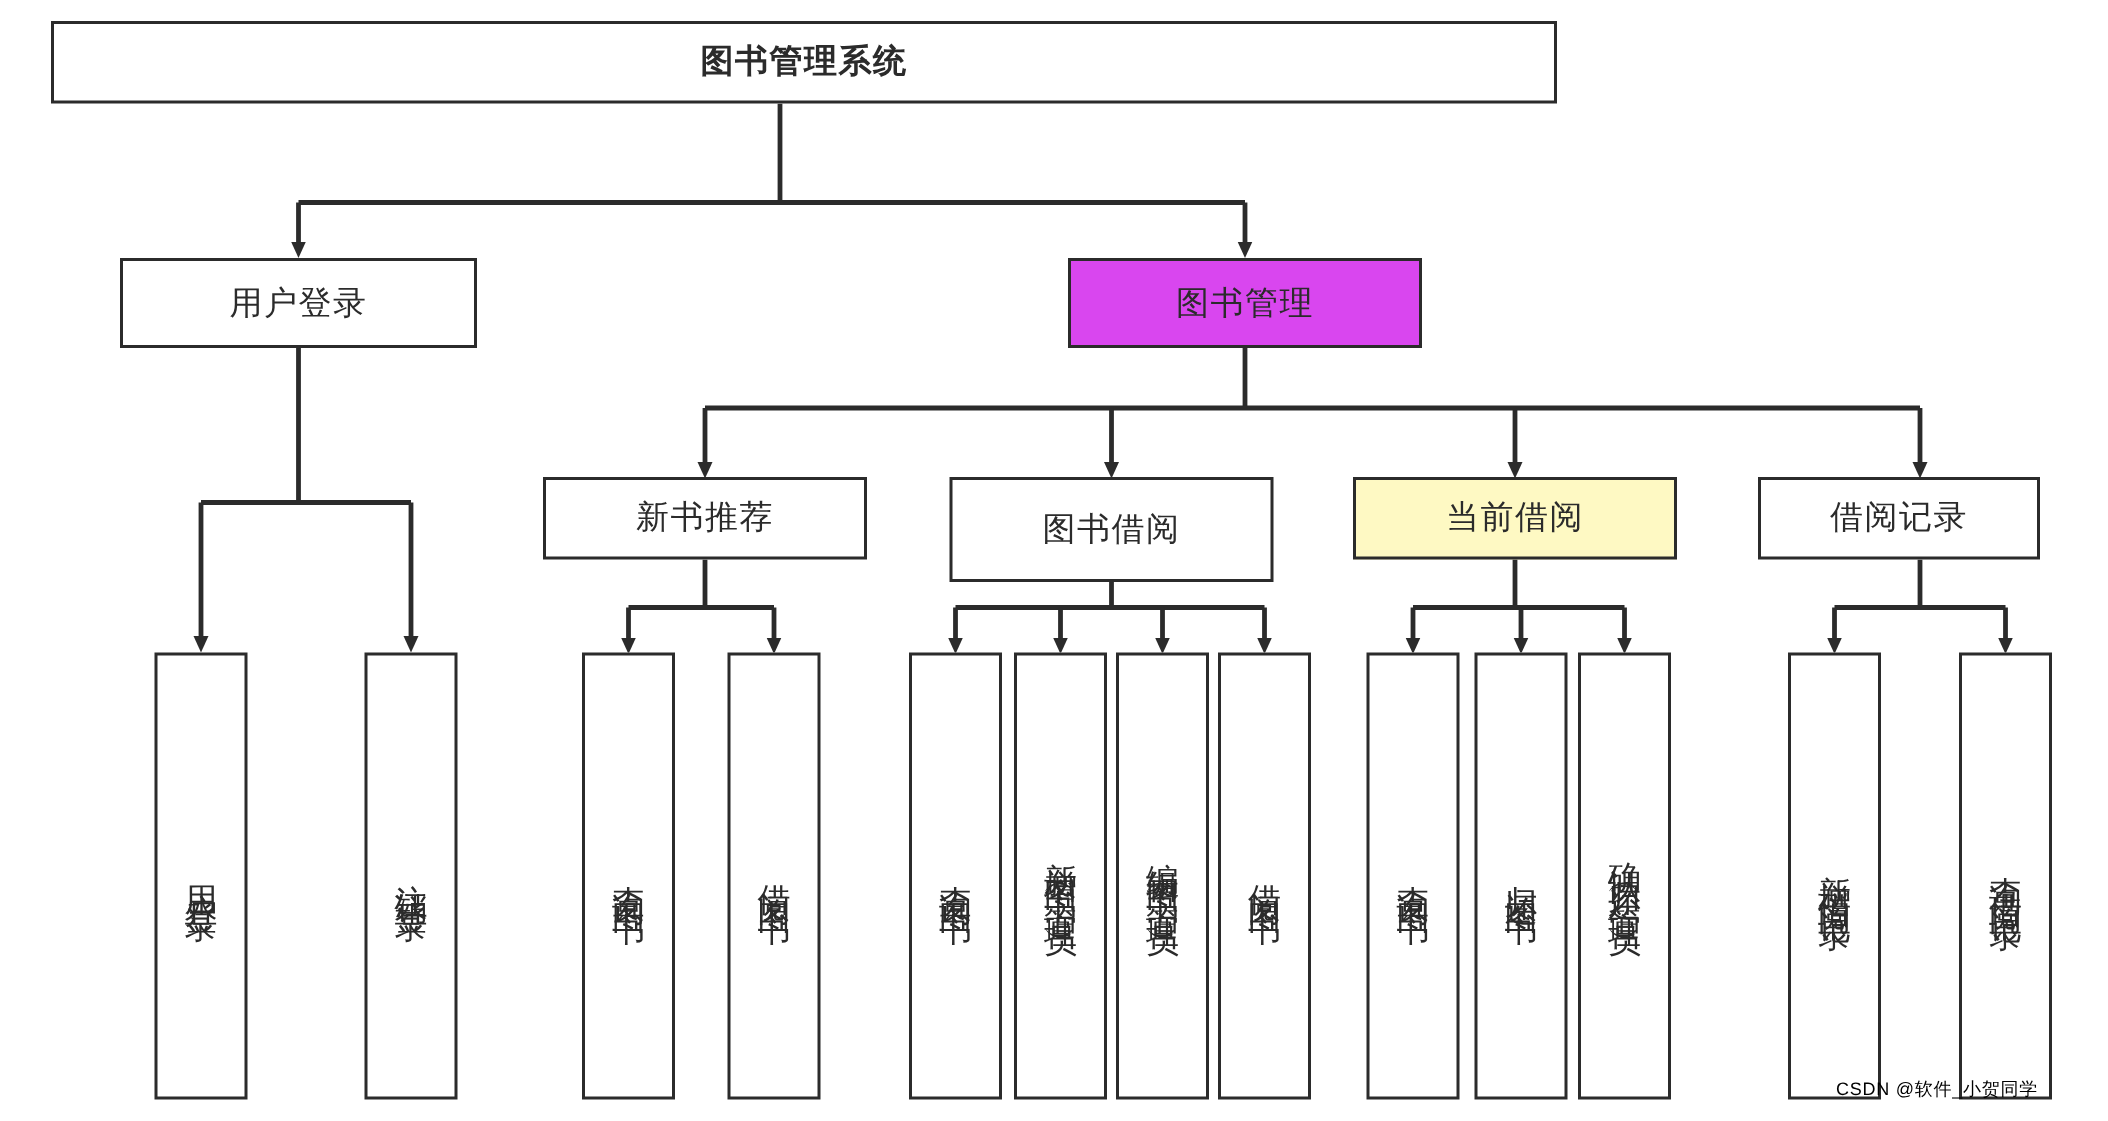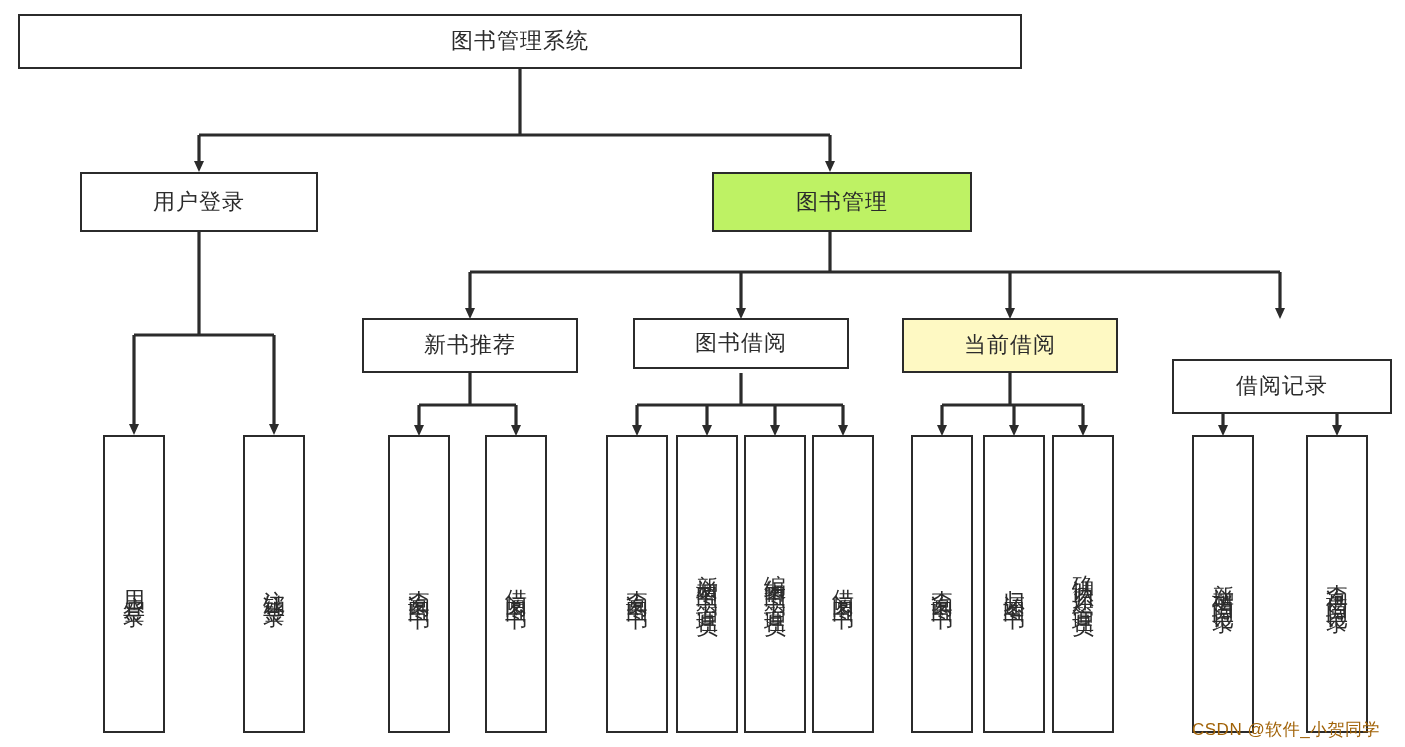--- a/index.html
+++ b/index.html
@@ -50,24 +50,25 @@
   .node-v .node-label {
     writing-mode: vertical-rl;
     text-orientation: upright;
     font-size: 22px;
     letter-spacing: 6px;
     line-height: 1.0;
     white-space: nowrap;
   }
   .watermark {
     position: absolute;
-    font-size: 17px;
-    color: #a16207;
+    font-size: 12px;
+    color: #000000;
     white-space: nowrap;
     letter-spacing: 0.5px;
+    margin-left: 32px;
   }
 </style>
 </head>
 <body>
 
 <div id="diagram-root">
 
   <svg class="wires" viewBox="0 0 1405 747">
     <defs>
       <marker id="arrow" markerWidth="12" markerHeight="12" refX="2" refY="5" orient="auto" markerUnits="userSpaceOnUse">
@@ -126,41 +127,41 @@
     </g>
 
     <g stroke="#2b2b2b" stroke-width="3.2" fill="none">
       <path d="M1280,373 L1280,405"></path>
       <path d="M1223,405 L1337,405"></path>
       <path d="M1223,405 L1223,427" marker-end="url(#arrow)"></path>
       <path d="M1337,405 L1337,427" marker-end="url(#arrow)"></path>
     </g>
   </svg>
 
-  <div class="node node-h" style="left: 18px; top: 14px; width: 1004px; height: 55px; border-color: rgb(43, 43, 43); background: rgb(255, 255, 255); color: rgb(43, 43, 43);">
+  <div class="node node-h" style="left: 34px; top: 14px; width: 1004px; height: 55px; border-color: rgb(43, 43, 43); background: rgb(255, 255, 255); color: rgb(43, 43, 43); font-weight: bold;">
     <span class="node-label">图书管理系统</span>
   </div>
 
   <div class="node node-h" style="left: 80px; top: 172px; width: 238px; height: 60px; border-color: rgb(43, 43, 43); background: rgb(255, 255, 255); color: rgb(43, 43, 43);">
     <span class="node-label">用户登录</span>
   </div>
-  <div class="node node-h" style="left: 712px; top: 172px; width: 260px; height: 60px; border-color: rgb(43, 43, 43); background: #bef264; color: rgb(43, 43, 43);">
+  <div class="node node-h" style="left: 712px; top: 172px; width: 236px; height: 60px; border-color: rgb(43, 43, 43); background: #d946ef; color: rgb(43, 43, 43);">
     <span class="node-label">图书管理</span>
   </div>
 
   <div class="node node-h" style="left: 362px; top: 318px; width: 216px; height: 55px; border-color: rgb(43, 43, 43); background: rgb(255, 255, 255); color: rgb(43, 43, 43); text-align: right;">
     <span class="node-label">新书推荐</span>
   </div>
-  <div class="node node-h" style="left: 633px; top: 318px; width: 216px; height: 51px; border-color: rgb(43, 43, 43); background: rgb(255, 255, 255); color: rgb(43, 43, 43);">
+  <div class="node node-h" style="left: 633px; top: 318px; width: 216px; height: 70px; border-color: rgb(43, 43, 43); background: rgb(255, 255, 255); color: rgb(43, 43, 43);">
     <span class="node-label">图书借阅</span>
   </div>
   <div class="node node-h" style="left: 902px; top: 318px; width: 216px; height: 55px; border-color: rgb(43, 43, 43); background: #fef9c3; color: rgb(43, 43, 43);">
     <span class="node-label">当前借阅</span>
   </div>
-  <div class="node node-h" style="left: 1172px; top: 318px; width: 220px; height: 55px; border-color: rgb(43, 43, 43); background: rgb(255, 255, 255); color: rgb(43, 43, 43); margin-top: 41px;">
+  <div class="node node-h" style="left: 1172px; top: 318px; width: 188px; height: 55px; border-color: rgb(43, 43, 43); background: rgb(255, 255, 255); color: rgb(43, 43, 43);">
     <span class="node-label">借阅记录</span>
   </div>
 
   <div class="node node-v" style="left: 103px; top: 435px; width: 62px; height: 298px; border-color: rgb(43, 43, 43); background: rgb(255, 255, 255); color: rgb(43, 43, 43);">
     <span class="node-label">用户登录</span>
   </div>
   <div class="node node-v" style="left: 243px; top: 435px; width: 62px; height: 298px; border-color: rgb(43, 43, 43); background: rgb(255, 255, 255); color: rgb(43, 43, 43);">
     <span class="node-label">注销登录</span>
   </div>
   <div class="node node-v" style="left: 388px; top: 435px; width: 62px; height: 298px; border-color: rgb(43, 43, 43); background: rgb(255, 255, 255); color: rgb(43, 43, 43);">

